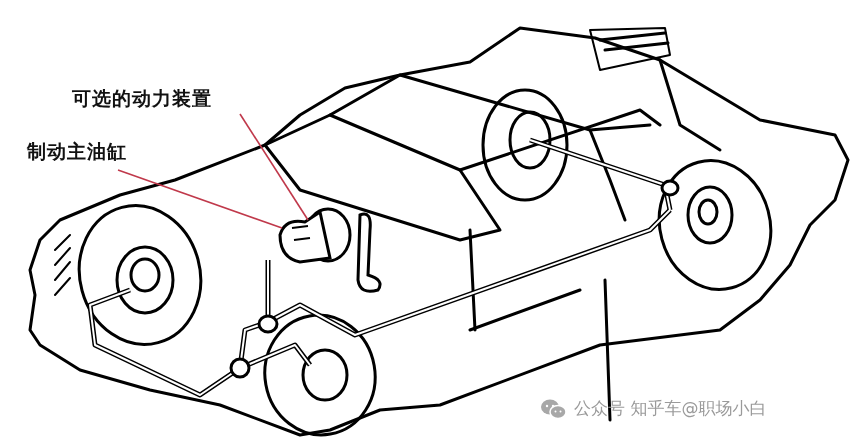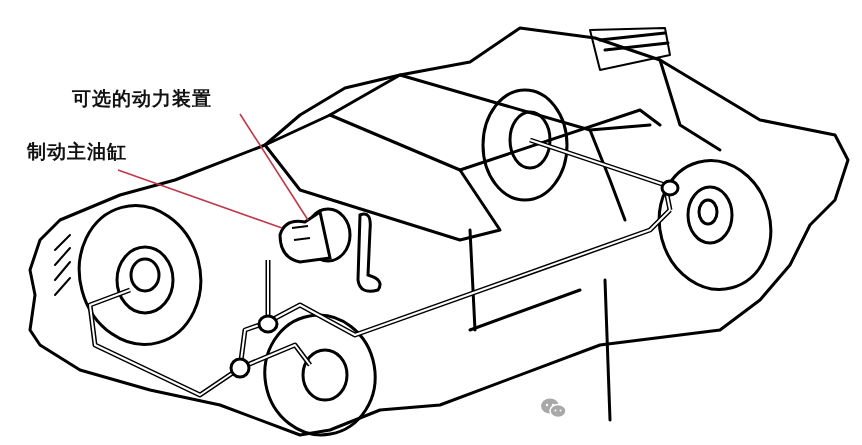--- a/index.html
+++ b/index.html
@@ -100,14 +100,15 @@
     <span class="wm-icon">
       <svg width="28" height="22" viewBox="0 0 28 22">
         <ellipse cx="10" cy="9" rx="9" ry="7.5" fill="#a8a8a8"></ellipse>
         <ellipse cx="18" cy="14" rx="8" ry="6.5" fill="#a8a8a8" stroke="#fff" stroke-width="1.5"></ellipse>
         <circle cx="7" cy="8" r="1.2" fill="#fff"></circle>
           <circle cx="13" cy="8" r="1.2" fill="#fff"></circle>
         <circle cx="15.5" cy="13.5" r="1" fill="#fff"></circle>
           <circle cx="20.5" cy="13.5" r="1" fill="#fff"></circle>
       </svg>
     </span>
+    <span>公众号 知乎车@职场小白</span>
   </div>
 </div>
 
 </body></html>

